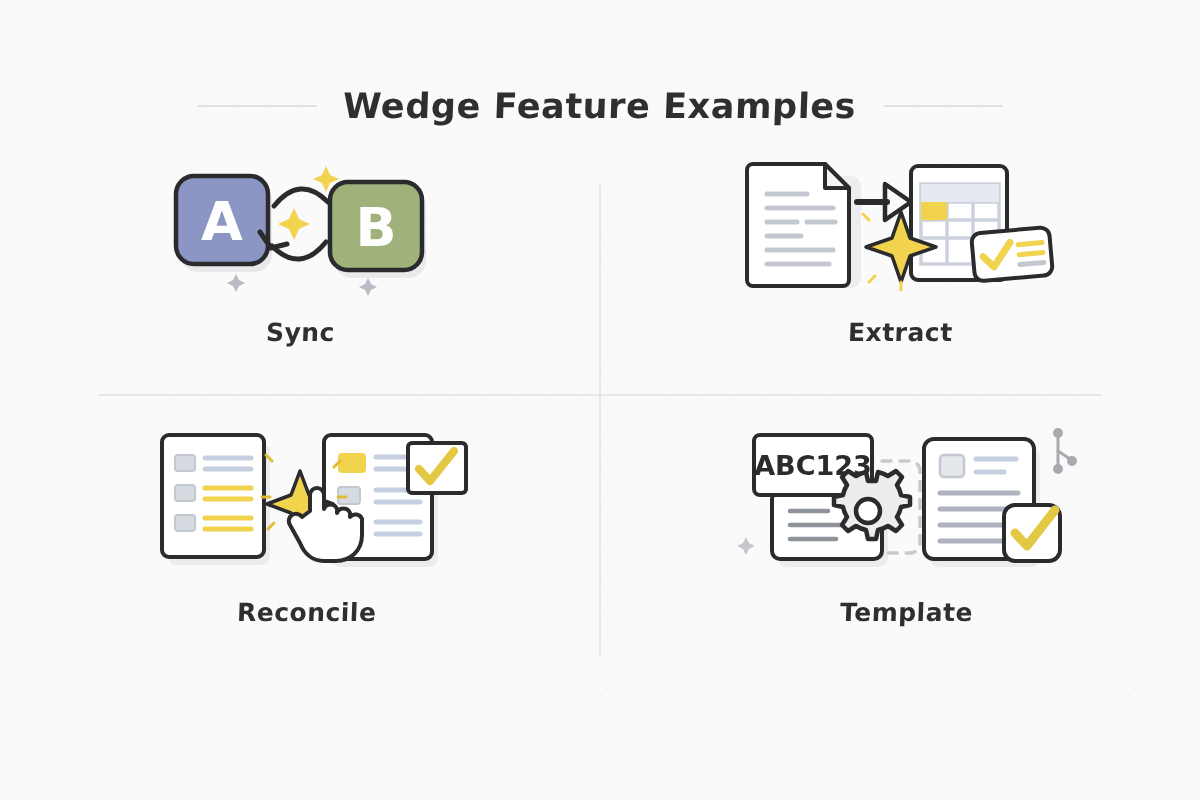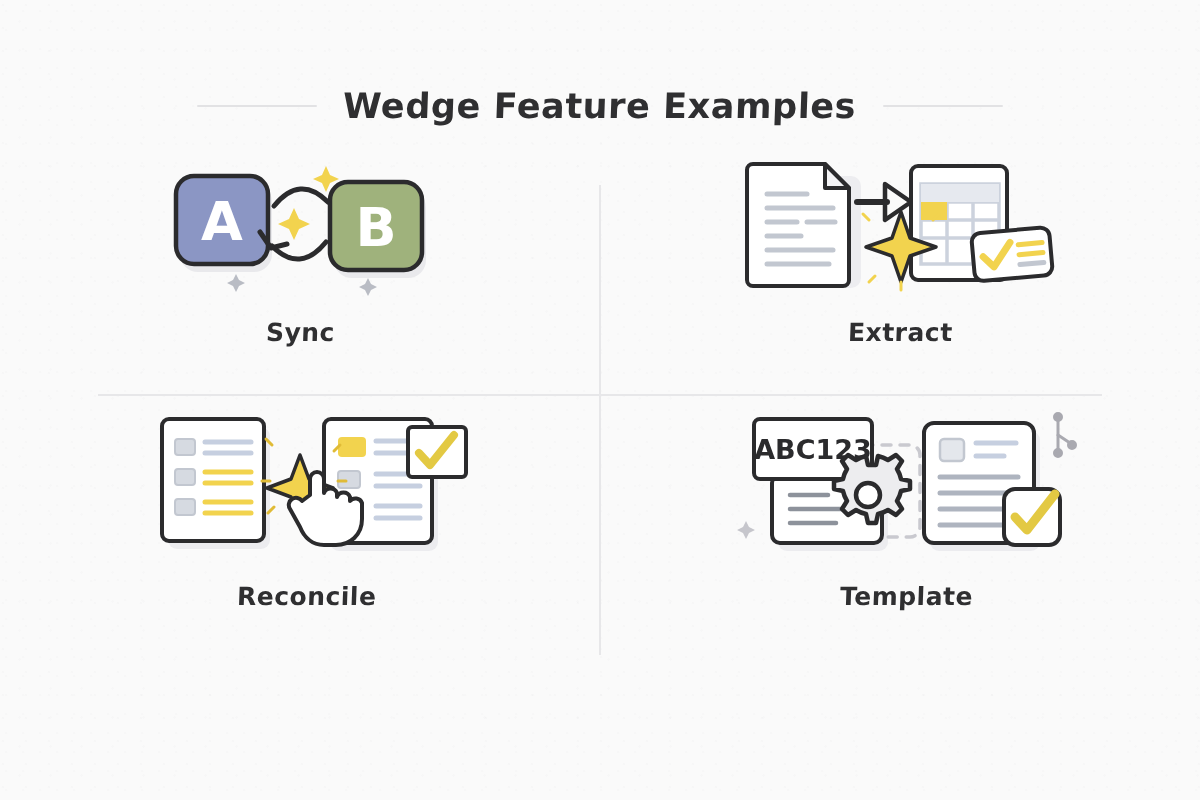--- a/index.html
+++ b/index.html
@@ -97,21 +97,21 @@
   }
   .cell-label {
     margin-top: 18px;
     font-size: 25px;
     font-weight: 600;
     color: #2f2f31;
     letter-spacing: .5px;
     transform: skewX(-2deg);
   }
   #cell-reconcile .art, #cell-template .art { height: 162px; }
-  #cell-reconcile, #cell-template { padding-top: 8px; margin-left: 13px; }
+  #cell-reconcile, #cell-template { padding-top: 24px; margin-left: 13px; }
 </style>
 </head>
 <body>
 
 <div id="grain"></div>
 
 <div id="header">
   <div class="rule"></div>
   <div id="page-title">Wedge Feature Examples</div>
   <div class="rule"></div>

